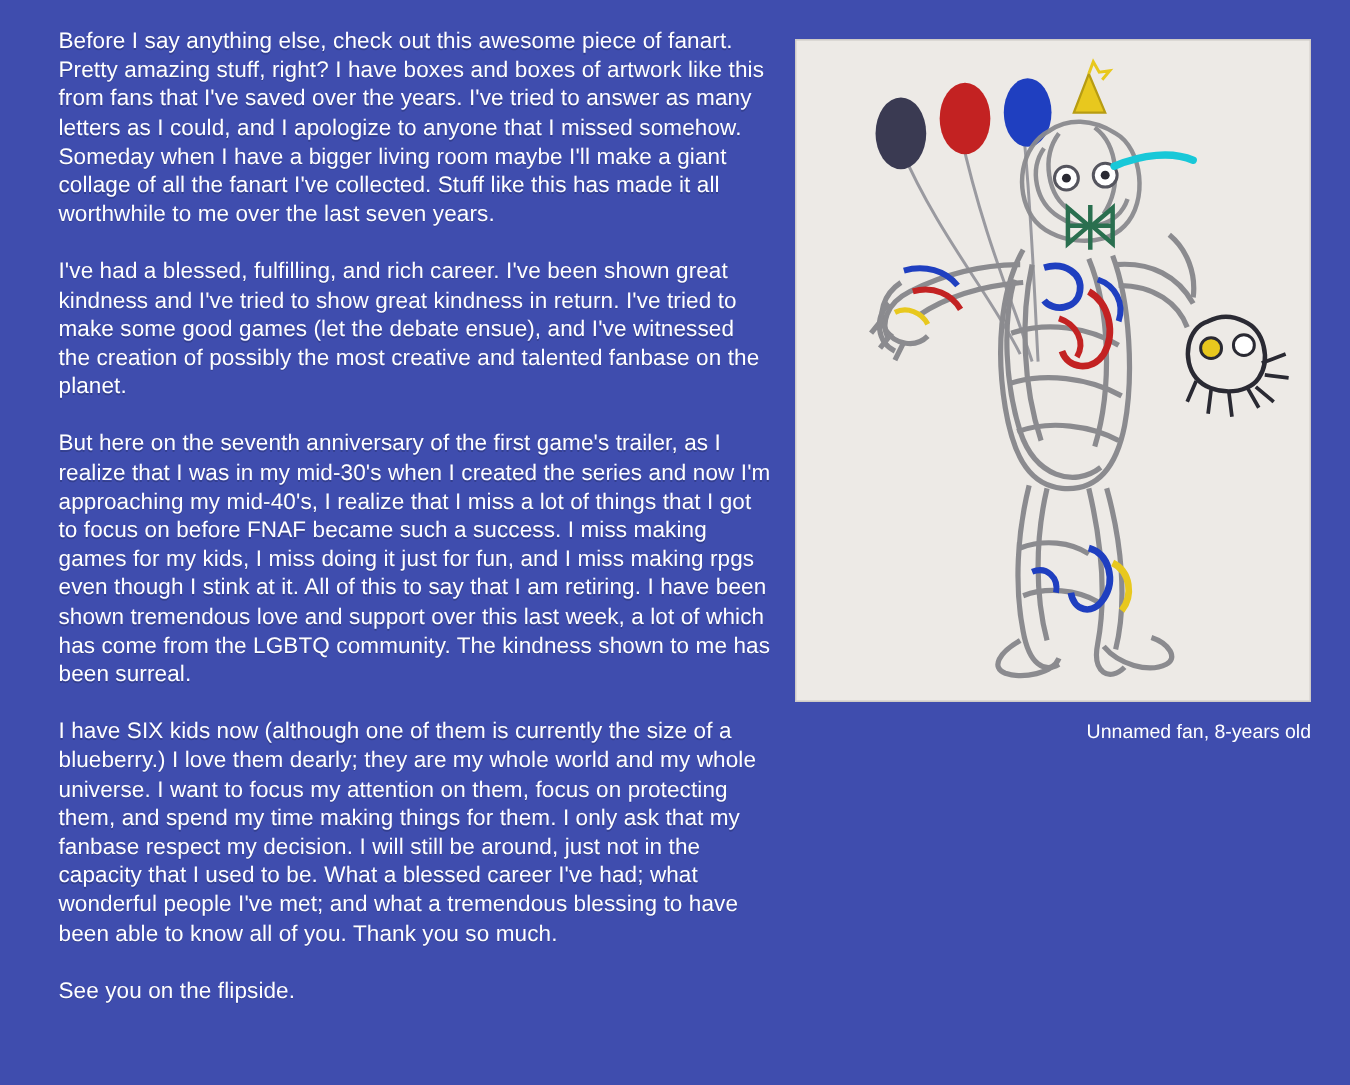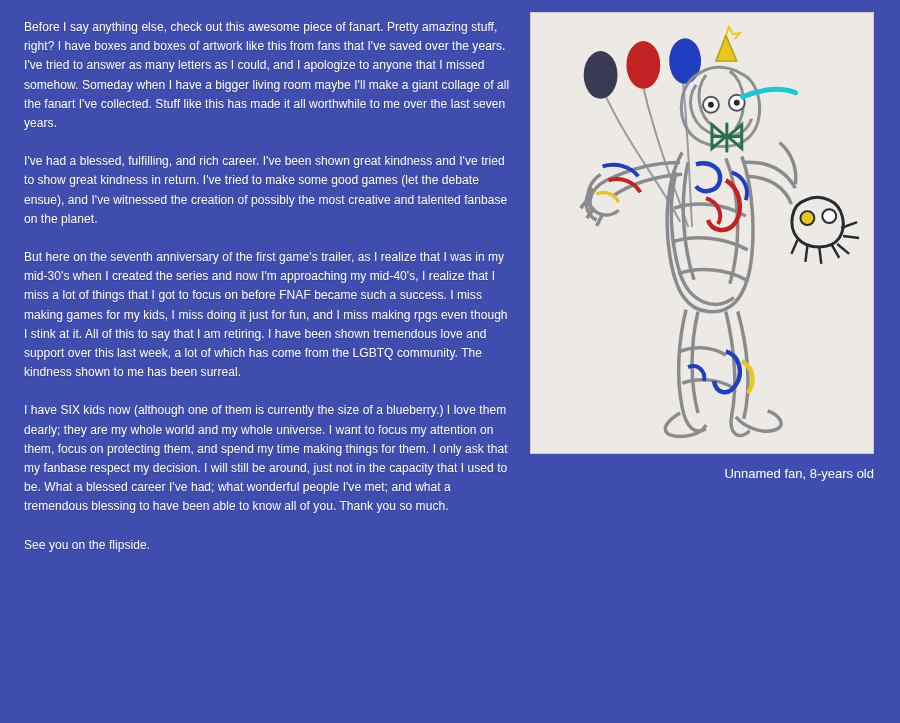--- a/index.html
+++ b/index.html
@@ -20,33 +20,33 @@
     box-sizing: border-box;
   }
   .text-column {
     position: absolute;
     left: 24px;
     top: 18px;
     width: 490px;
   }
   .para {
     color: #ffffff;
-    font-size: 12px;
+    font-size: 15px;
     line-height: 19.2px;
-    margin: 0 0 19px 0;
+    margin: 0 0 19px 15px;
     text-shadow: 0 1px 0 rgba(0,0,0,0.18);
     letter-spacing: 0.005em;
   }
   .para:last-child {
     margin-bottom: 0;
   }
   .image-column {
     position: absolute;
     left: 530px;
-    top: 12px;
+    top: 26px;
     width: 344px;
   }
   .photo-frame {
     width: 344px;
     height: 442px;
     background: #e9e6e2;
     border: 1px solid #cfcbc7;
     box-sizing: border-box;
     overflow: hidden;
     position: relative;

